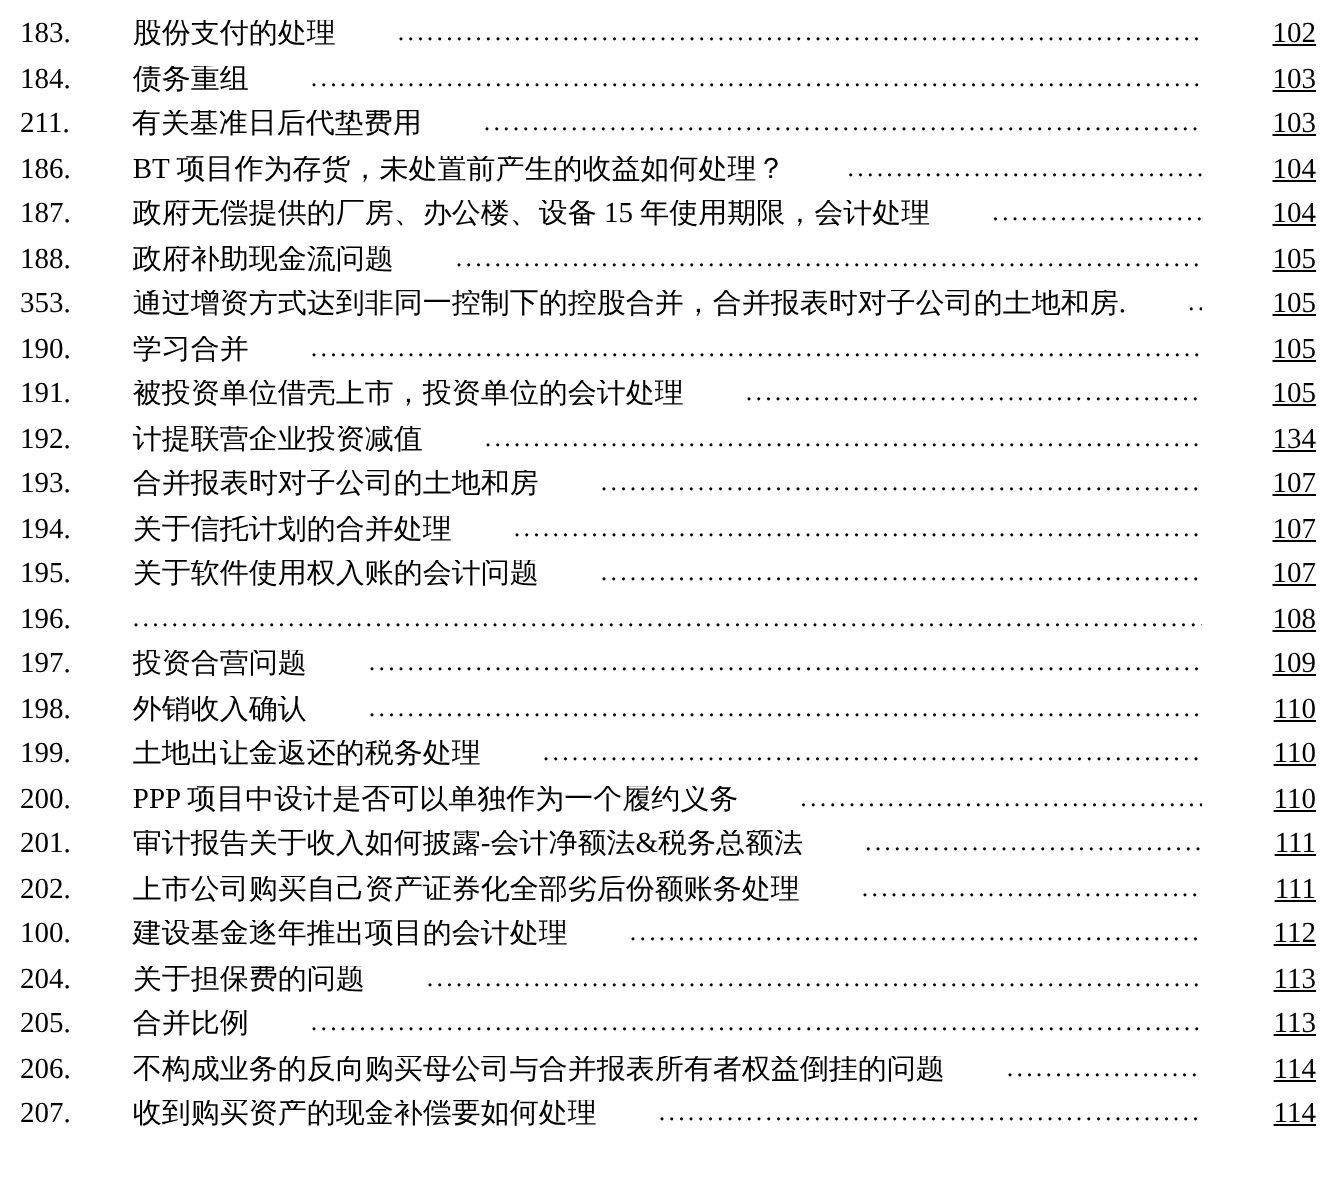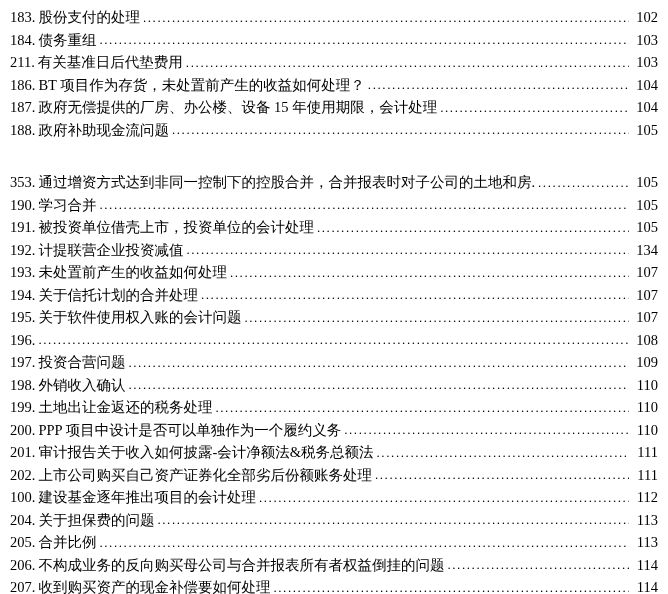--- a/index.html
+++ b/index.html
@@ -14,26 +14,27 @@
     color: #000000;
     overflow: hidden;
   }
   .toc {
     padding: 6px 10px 0 10px;
     box-sizing: border-box;
     width: 668px;
   }
   .toc-entry {
     display: flex;
-    align-items: flex-end;
+    align-items: flex-start;
     width: 100%;
     font-size: 14.5px;
     line-height: 1.0;
     padding: 4px 0 4px 0;
     white-space: nowrap;
+    gap: 28px;
   }
   .toc-num {
     flex: 0 0 auto;
     padding-right: 3px;
   }
   .toc-title {
     flex: 0 0 auto;
     padding-right: 3px;
     overflow: hidden;
   }
@@ -45,25 +46,25 @@
     font-size: 13px;
     position: relative;
     top: -1px;
     color: #000;
   }
   .toc-page {
     flex: 0 0 auto;
     padding-left: 3px;
     text-align: right;
     min-width: 26px;
+    text-decoration: underline;
   }
   
   .toc-entry.long .toc-title {
     max-width: 560px;
-    margin-top: 30px;
   }
 </style>
 </head>
 <body>
 
 <div class="toc">
 
   <div class="toc-entry">
     <span class="toc-num">183.</span>
     <span class="toc-title">股份支付的处理</span>
@@ -129,21 +130,21 @@
 
   <div class="toc-entry">
     <span class="toc-num">192.</span>
     <span class="toc-title">计提联营企业投资减值</span>
     <span class="toc-dots">....................................................................................................................................................................................................................</span>
     <span class="toc-page">134</span>
   </div>
 
   <div class="toc-entry">
     <span class="toc-num">193.</span>
-    <span class="toc-title">未处置前产生的收益如何处理</span>
+    <span class="toc-title">合并报表时对子公司的土地和房</span>
     <span class="toc-dots">....................................................................................................................................................................................................................</span>
     <span class="toc-page">107</span>
   </div>
 
   <div class="toc-entry">
     <span class="toc-num">194.</span>
     <span class="toc-title">关于信托计划的合并处理</span>
     <span class="toc-dots">....................................................................................................................................................................................................................</span>
     <span class="toc-page">107</span>
   </div>

